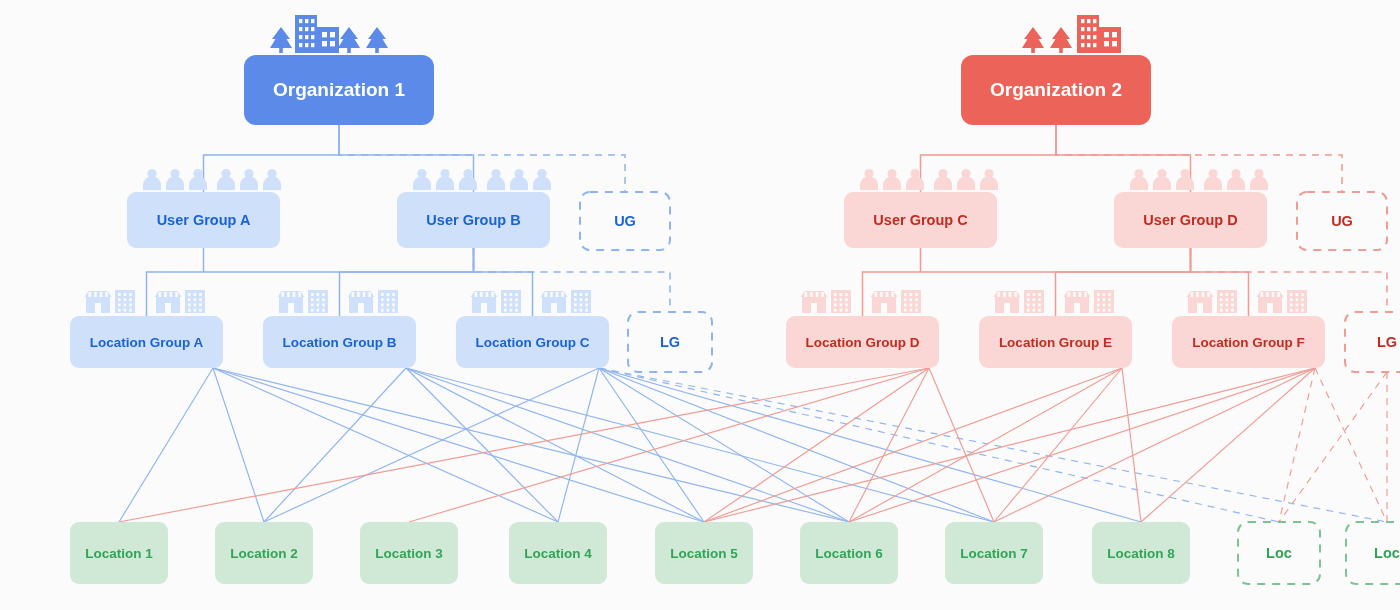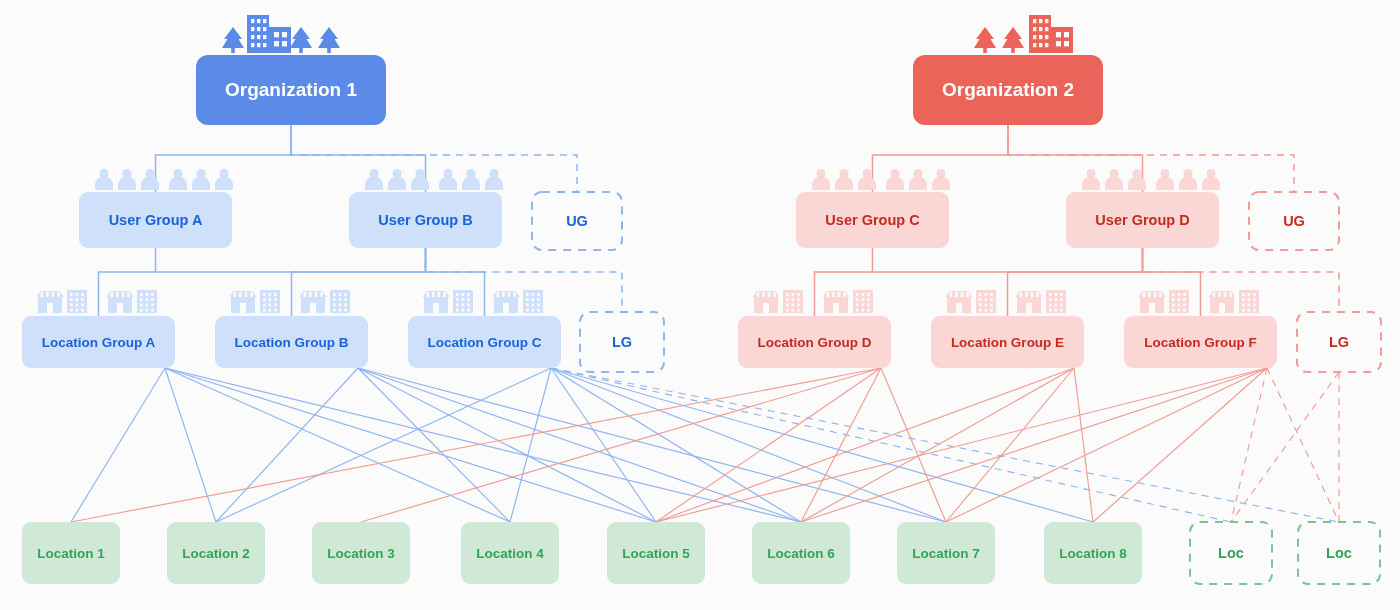--- a/index.html
+++ b/index.html
@@ -1,17 +1,17 @@
 <!DOCTYPE html>
 <html><head>
 <meta charset="utf-8">
 <style>
   html,body{margin:0;padding:0;background:#fbfbfb;}
   body{width:1400px;height:610px;font-family:"Liberation Sans",sans-serif;overflow:hidden;}
-  #stage{position:relative;width:1299px;height:610px;background:#fbfbfb;}
+  #stage{position:relative;width:1299px;height:610px;background:#fbfbfb;margin-left:48px;}
   svg#canvas{position:absolute;left:0;top:0;width:1400px;height:610px;}
   .nlabel{font-family:"Liberation Sans",sans-serif;font-weight:bold;text-anchor:middle;dominant-baseline:middle;}
 </style>
 </head>
 <body>
 
 <div id="stage">
   <svg id="canvas" viewBox="0 0 1400 610">
     <g id="layer-mesh">
         <path d="M 165 368 L 71 522" fill="none" stroke="#8fb4ef" stroke-width="1.15" stroke-linecap="butt"></path>

